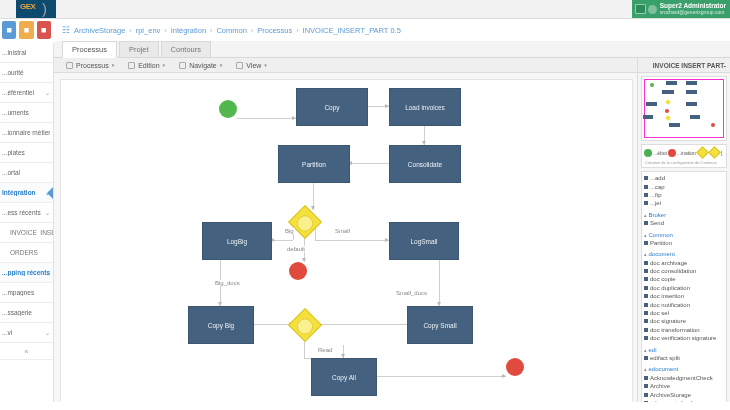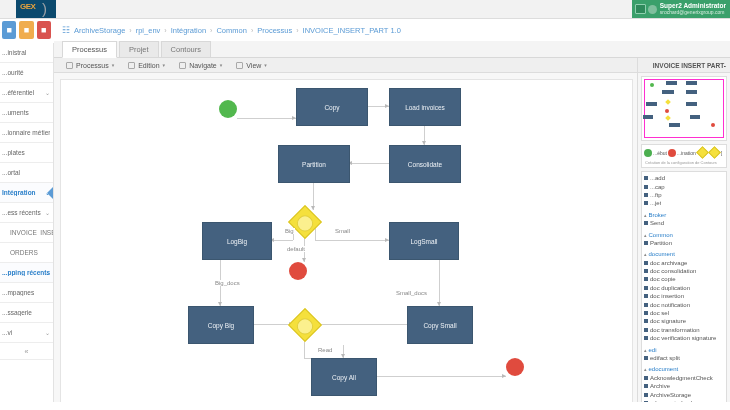--- a/index.html
+++ b/index.html
@@ -198,21 +198,21 @@
         <span class="bc-seg">ArchiveStorage</span>
         <span class="bc-sep">›</span>
         <span class="bc-seg">rpi_env</span>
         <span class="bc-sep">›</span>
         <span class="bc-seg">Intégration</span>
         <span class="bc-sep">›</span>
         <span class="bc-seg">Common</span>
         <span class="bc-sep">›</span>
         <span class="bc-seg">Processus</span>
         <span class="bc-sep">›</span>
-        <span class="bc-seg last">INVOICE_INSERT_PART 1.0</span>
+        <span class="bc-seg last">INVOICE_INSERT_PART 0.5</span>
       </span>
   </div>
 
   <div class="tabstrip" id="tabstrip">
       <div class="tab sel">Processus</div>
       <div class="tab">Projet</div>
       <div class="tab">Contours</div>
     </div>
 
   <div class="menubar" id="menubar">

